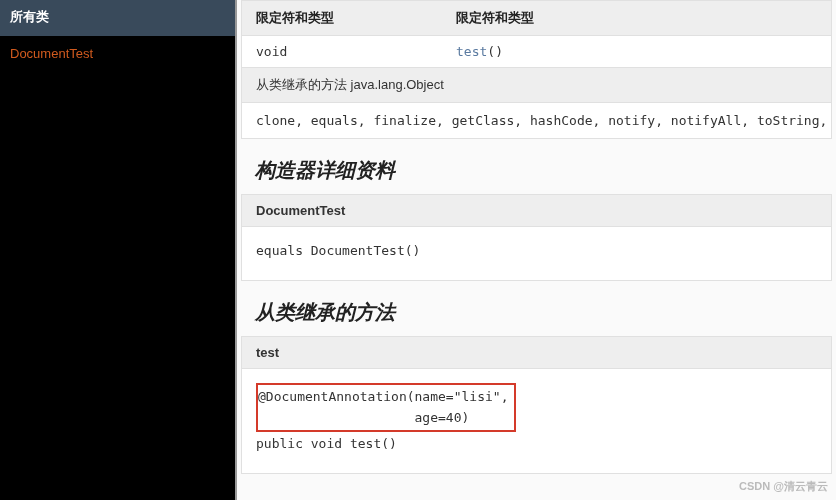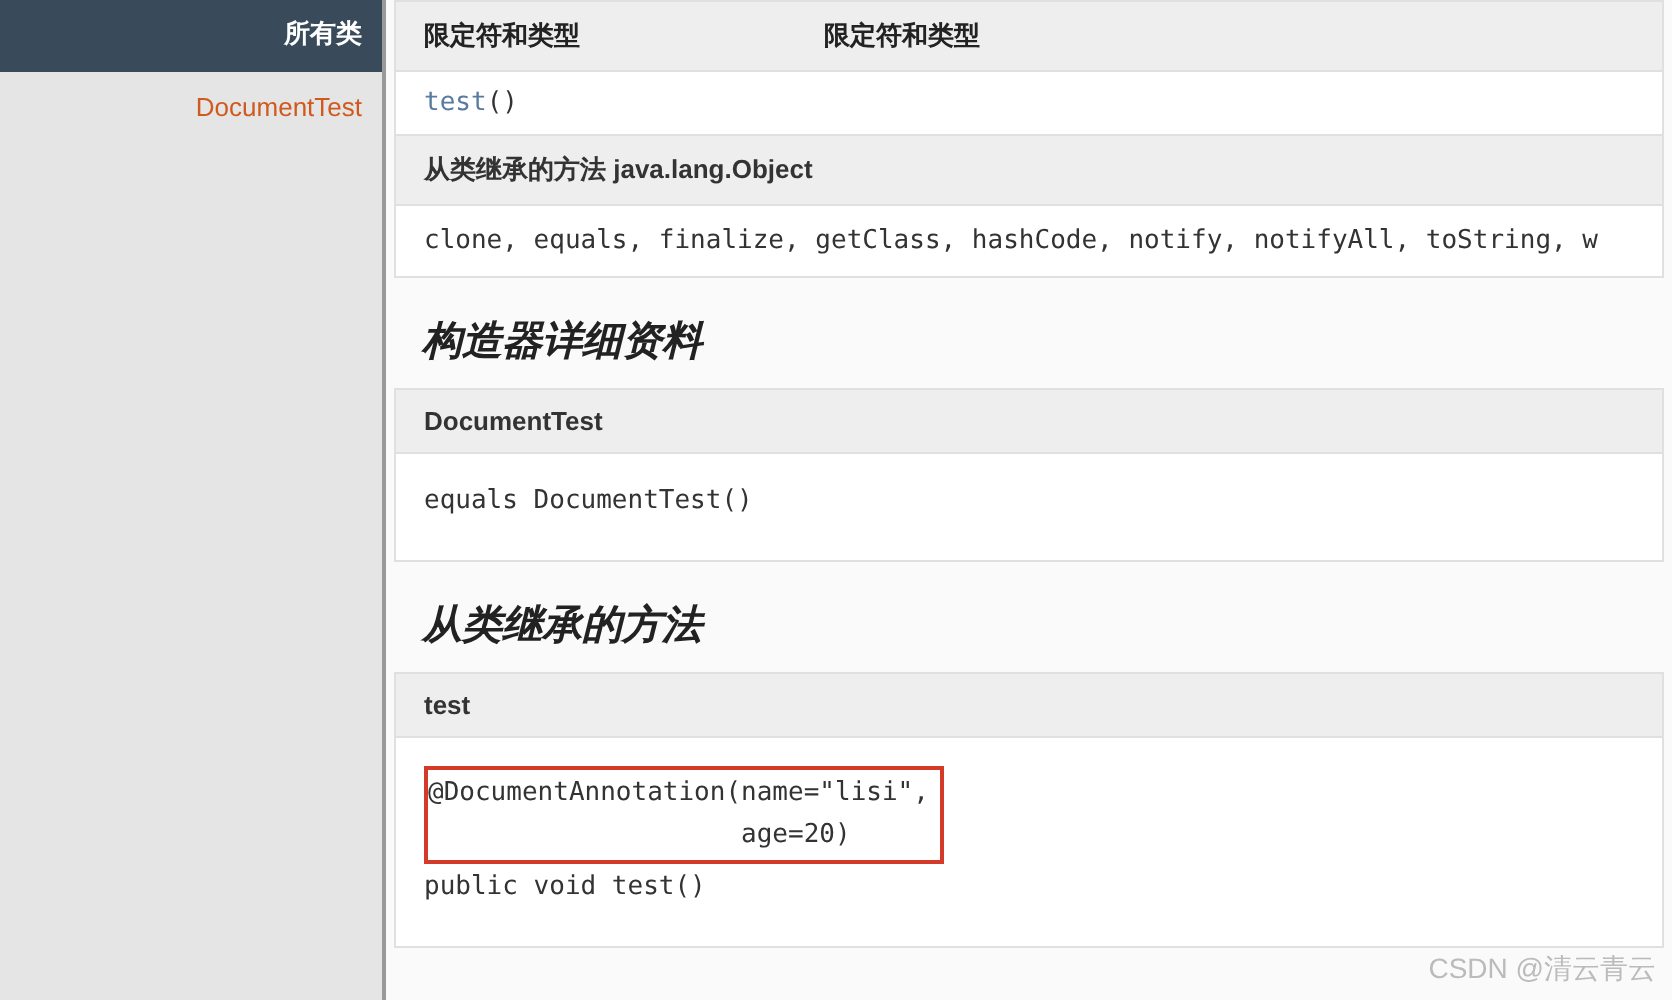--- a/index.html
+++ b/index.html
@@ -1,36 +1,36 @@
 <!DOCTYPE html>
 <html><head>
 <meta charset="utf-8">
 <style>
   * { box-sizing: border-box; margin: 0; padding: 0; }
   body { font-family: "Helvetica Neue", Arial, sans-serif; font-size: 13px; color: #333; background: #fff; width: 836px; height: 500px; overflow: hidden; position: relative; }
   .layout { display: flex; height: 100%; }
-  .sidebar { width: 193px; border-right: 2px solid #999; background: #e5e5e5; text-align: right; }
+  .sidebar { width: 237px; border-right: 2px solid #999; background: #000000; }
   .sidebar-hdr { background: #394a5b; color: #fff; font-weight: bold; padding: 8px 10px 10px; font-size: 13px; }
   .sidebar-link { display: block; padding: 10px 10px; color: #d05a1e; text-decoration: none; font-size: 13px; }
   .main { flex: 1; background: #fafafa; padding: 0 0 0 0; overflow: hidden; }
   .section-block { background: #fff; border: 1px solid #e0e0e0; margin: 0 0 18px 0; }
   .tbl-row { display: flex; border-bottom: 1px solid #e0e0e0; }
   .tbl-row.hdr { background: #eeeeee; font-weight: bold; color: #222; align-items: flex-end; }
-  .tbl-row.sub { background: #eeeeee; font-weight: bold; align-items: center; }
+  .tbl-row.sub { background: #eeeeee; font-weight: normal; align-items: center; }
   .cell-a { width: 200px; padding: 8px 14px; font-family: Consolas, monospace; }
   .cell-b { flex: 1; padding: 8px 14px; font-family: Consolas, monospace; }
   .link { color: #5a7aa0; }
   .inherited-row { padding: 10px 14px; font-family: Consolas, monospace; color: #333; white-space: nowrap; overflow: hidden; }
   .section-title { font-style: italic; font-weight: bold; font-size: 20px; color: #222; margin: 0 0 10px 0; }
   .detail-block { background: #fff; border: 1px solid #e0e0e0; margin-bottom: 18px; }
   .detail-hdr { background: #eeeeee; padding: 8px 14px; font-weight: bold; border-bottom: 1px solid #e0e0e0; }
   .detail-body { padding: 14px 14px 18px; font-family: Consolas, monospace; line-height: 1.6; }
   .ann-box { border: 2px solid #d43a2a; padding: 2px 6px 2px 0; display: inline-block; margin-bottom: 2px; }
   .ann-line { display: block; white-space: pre; }
-  .wm { position: absolute; right: 8px; bottom: 6px; font-size: 14px; color: #bbb; }
+  .wm { position: absolute; right: 8px; bottom: 6px; font-size: 11px; color: #bbb; font-weight: bold; }
   .spacer-wrap { padding: 0 4px 0 4px; }
   .sect-wrap { padding-left: 14px; padding-right: 0; }
   .tbl-row.hdr .cell-a, .tbl-row.hdr .cell-b { font-family: Arial, sans-serif; }
 </style>
 </head>
 <body>
 
 <div class="layout">
   <div class="sidebar">
     <div class="sidebar-hdr">所有类</div>
@@ -39,20 +39,21 @@
 
   <div class="main">
     <div class="spacer-wrap">
 
       <div class="section-block">
         <div class="tbl-row hdr">
           <div class="cell-a">限定符和类型</div>
           <div class="cell-b">限定符和类型</div>
         </div>
         <div class="tbl-row">
+          <div class="cell-a">void</div>
           <div class="cell-b"><span class="link">test</span><span>()</span></div>
         </div>
         <div class="tbl-row sub">
           <div class="cell-b" style="font-family:Arial,sans-serif">从类继承的方法 java.lang.Object</div>
         </div>
         <div class="inherited-row">clone, equals, finalize, getClass, hashCode, notify, notifyAll, toString, w</div>
       </div>
 
       <div class="sect-wrap">
         <div class="section-title">构造器详细资料</div>
@@ -63,21 +64,21 @@
       </div>
 
       <div class="sect-wrap">
         <div class="section-title">从类继承的方法</div>
       </div>
       <div class="detail-block">
         <div class="detail-hdr">test</div>
         <div class="detail-body">
           <div class="ann-box">
             <span class="ann-line">@DocumentAnnotation(name="lisi",</span>
-            <span class="ann-line">                    age=20)</span>
+            <span class="ann-line">                    age=40)</span>
           </div>
           <div>public void test()</div>
         </div>
       </div>
 
     </div>
   </div>
 </div>
 
 <div class="wm">CSDN @清云青云</div>

